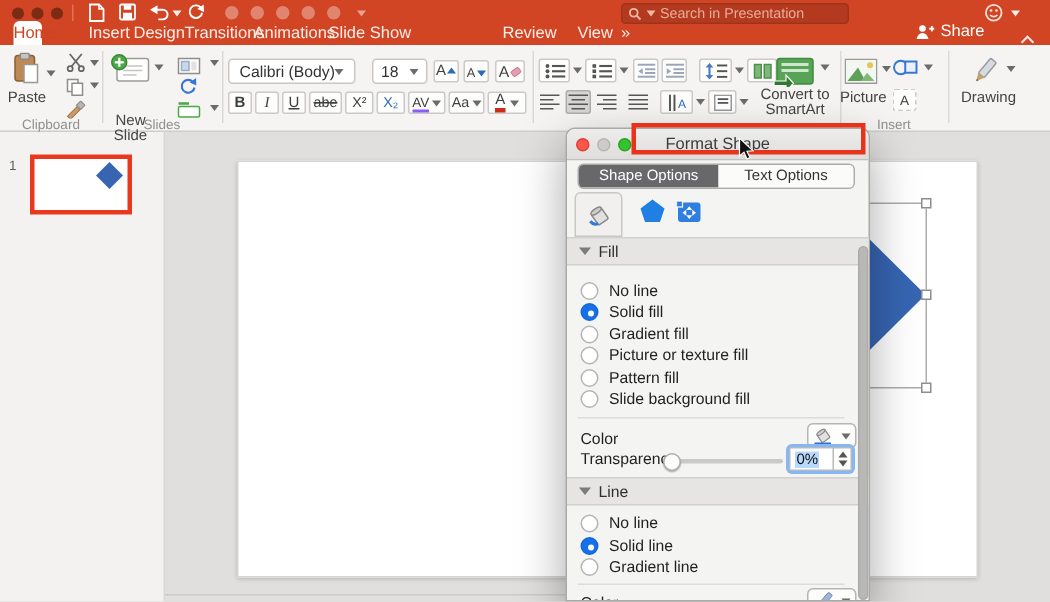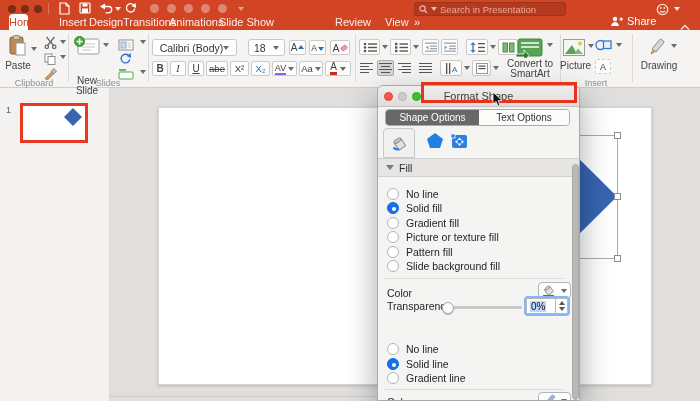--- a/index.html
+++ b/index.html
@@ -544,20 +544,24 @@
   <div id="steppergrp">
     <div id="tfield">
         <span>0%</span>
       </div>
     <div id="stepper">
         <b class="up"></b>
         <b class="dn"></b>
       </div>
   </div>
 
+  <div class="sechdr" style="top:232px">
+    <span class="tri"></span>
+    <span>Line</span>
+  </div>
   <div class="optrow" style="top:256px">
       <span class="radio"></span>
       <span>No line</span>
     </div>
   <div class="optrow" style="top:271px">
       <span class="radio sel"></span>
       <span>Solid line</span>
     </div>
   <div class="optrow" style="top:285px">
       <span class="radio"></span>

